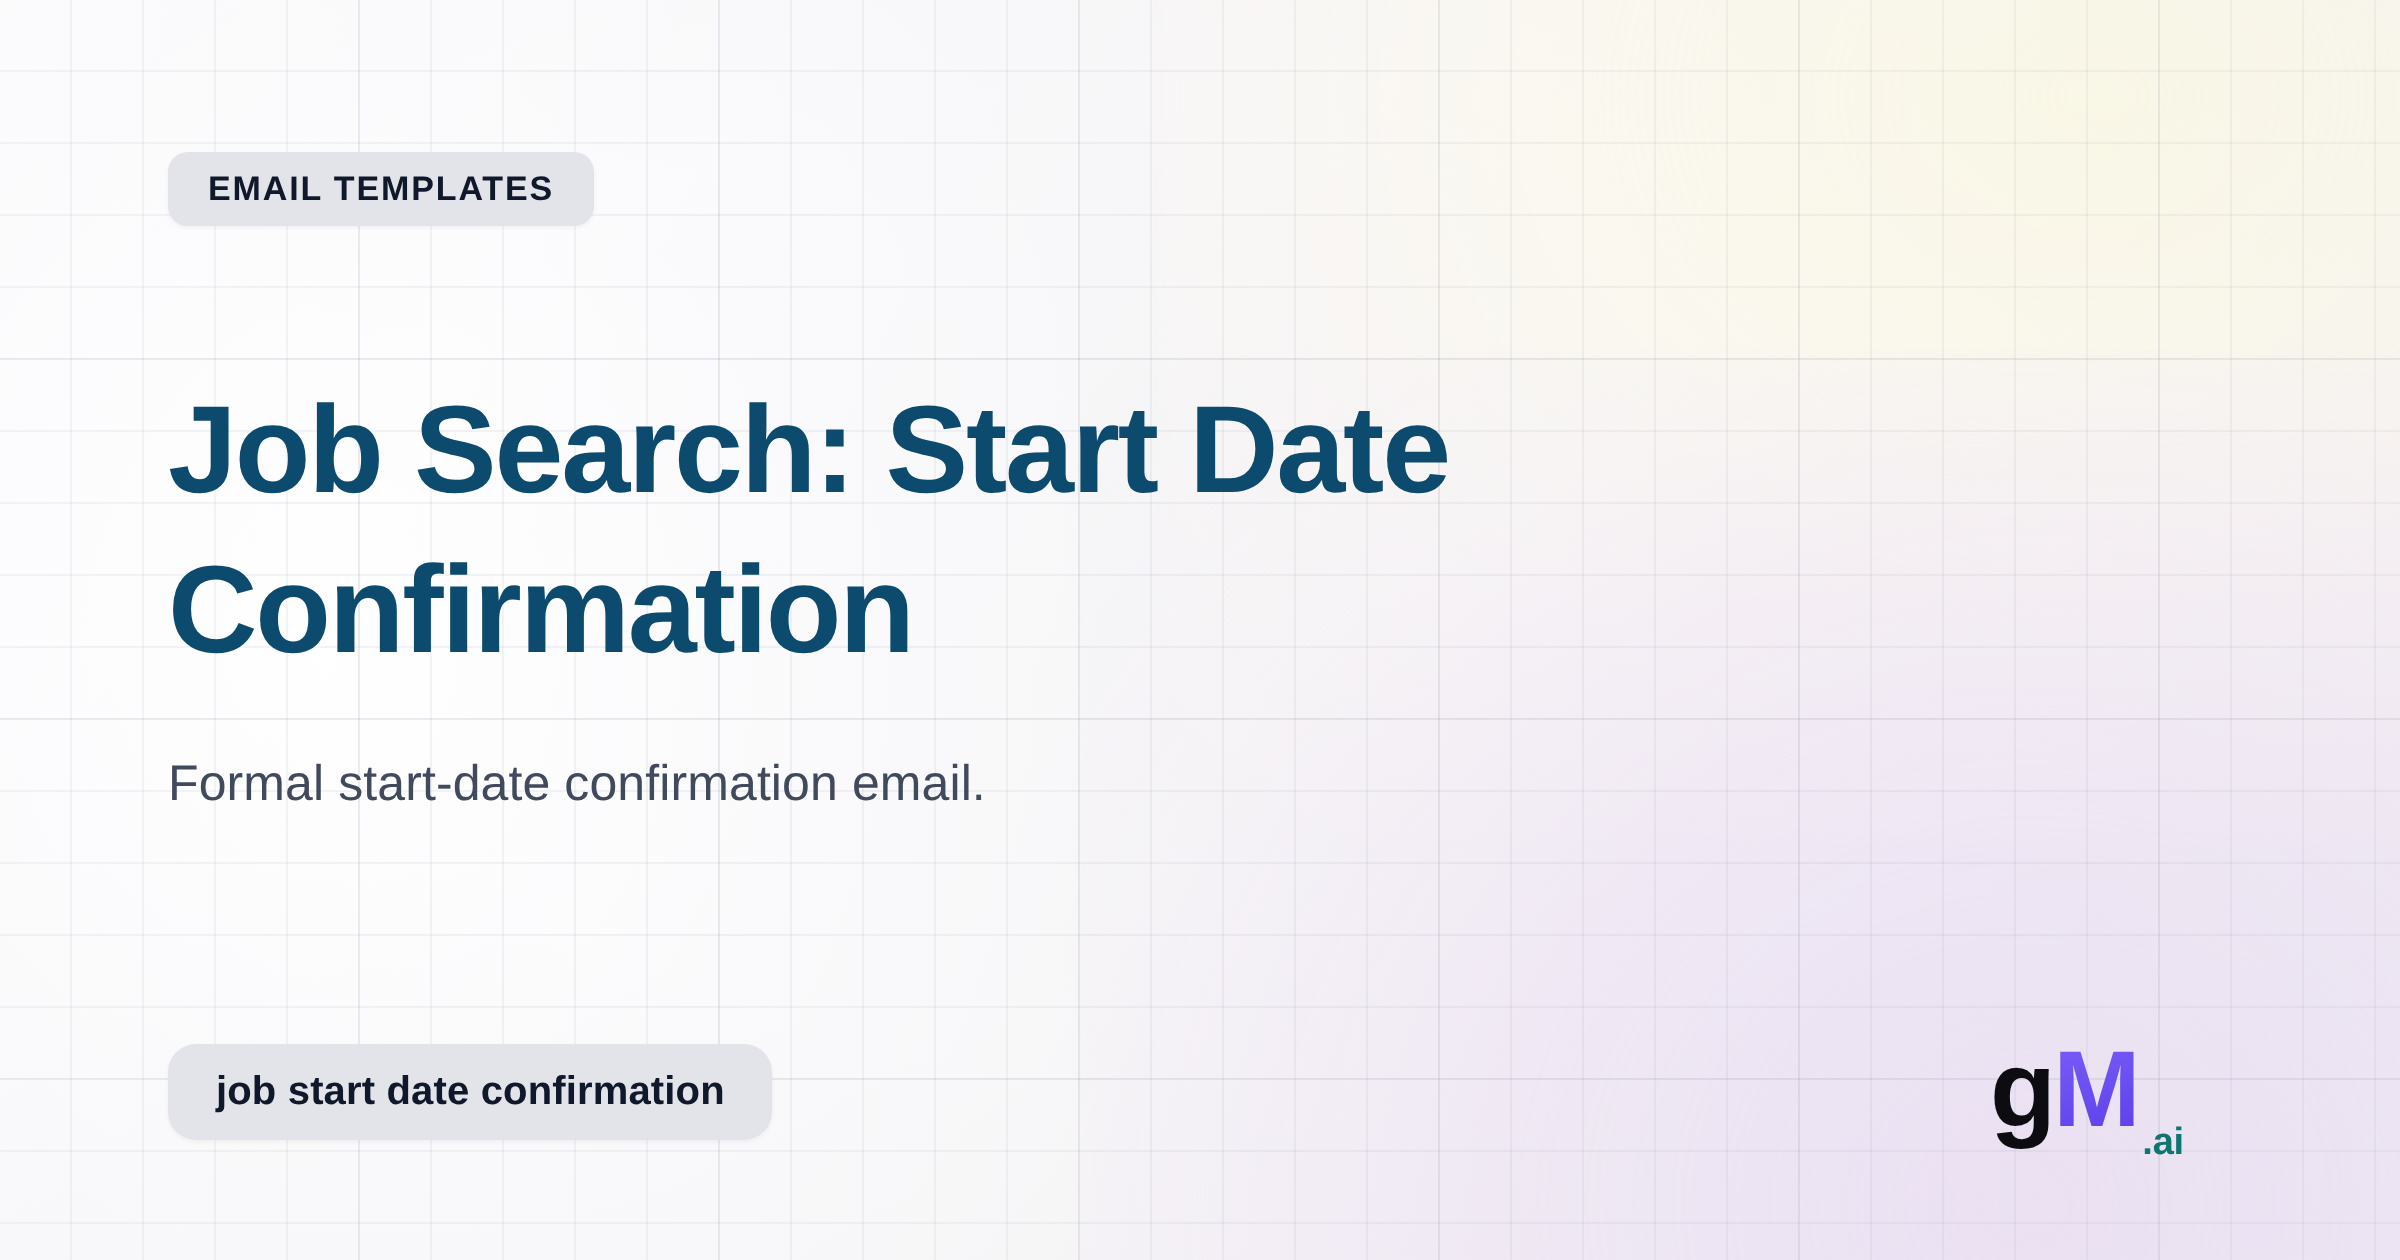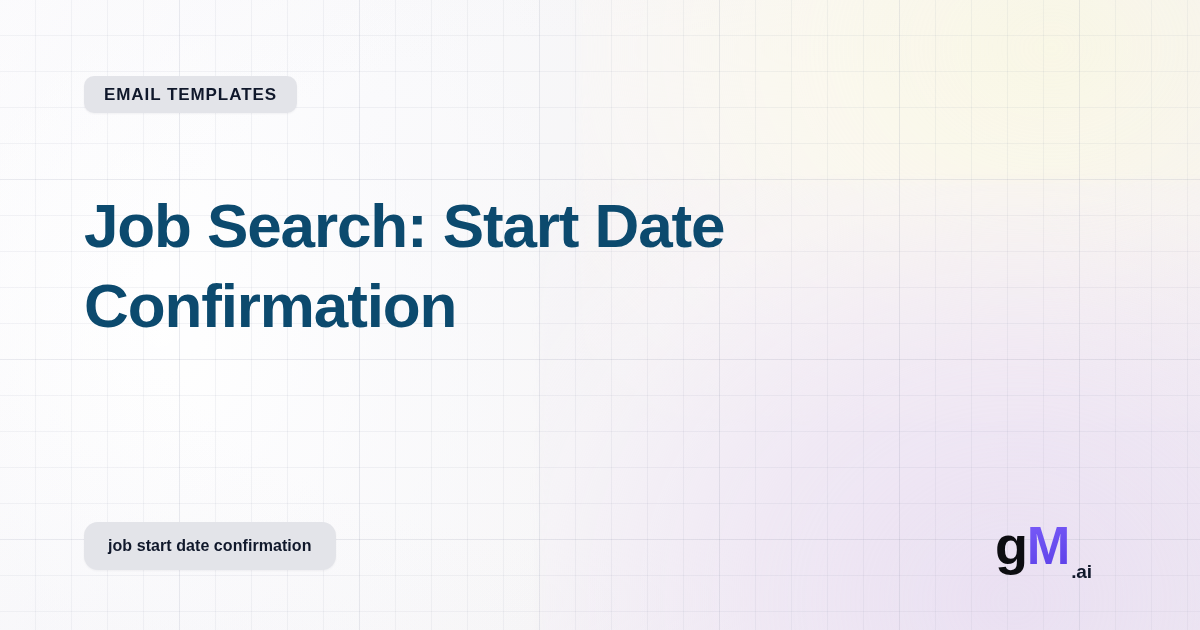--- a/index.html
+++ b/index.html
@@ -165,21 +165,21 @@
     top: 522px;
     height: 48px;
     padding: 0 24px;
     display: flex;
     align-items: center;
     background: #e3e4e9;
     border-radius: 14px;
     box-shadow: 0 1px 2px rgba(30,34,52,0.05);
   }
   .tag-pill span {
-    font-size: 16px;
+    font-size: 20px;
     font-weight: 700;
     letter-spacing: 0.004em;
     color: #10182b;
     line-height: 1;
     white-space: nowrap;
   }
 
   
   .brand-logo {
     position: absolute;
@@ -204,21 +204,21 @@
     -webkit-background-clip: text;
     background-clip: text;
     color: transparent;
     font-weight: 700;
     transform: scaleX(0.97);
   }
   .brand-suffix {
     font-size: 19px;
     font-weight: 700;
     letter-spacing: -0.005em;
-    color: #0f172a;
+    color: #0f766e;
     margin-left: 2px;
     align-self: flex-end;
     padding-bottom: 2px;
     margin-top: 44px;
   }
 
   
   .bg-vignette {
     position: absolute;
     inset: 0;
@@ -242,20 +242,21 @@
   <div class="bg-vignette"></div>
 
   <div class="content">
 
     <div class="eyebrow-badge">
       <span>EMAIL TEMPLATES</span>
     </div>
 
     <h1 class="headline">Job Search: Start Date Confirmation</h1>
 
+    <p class="subtitle">Formal start-date confirmation email.</p>
 
     <div class="tag-pill">
       <span>job start date confirmation</span>
     </div>
 
     <div class="brand-logo">
       <div class="brand-wordmark">
         <span>g</span>
         <span class="brand-m">M</span>
       </div>

